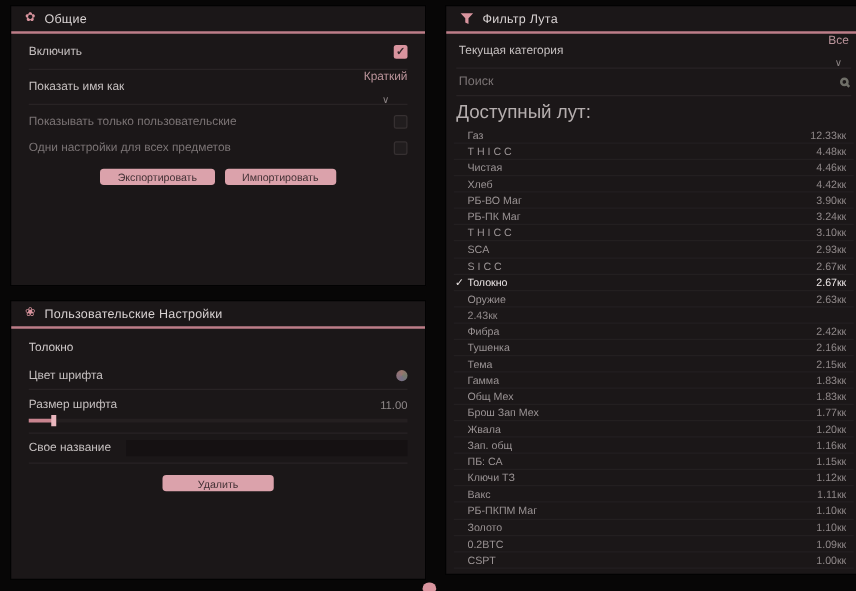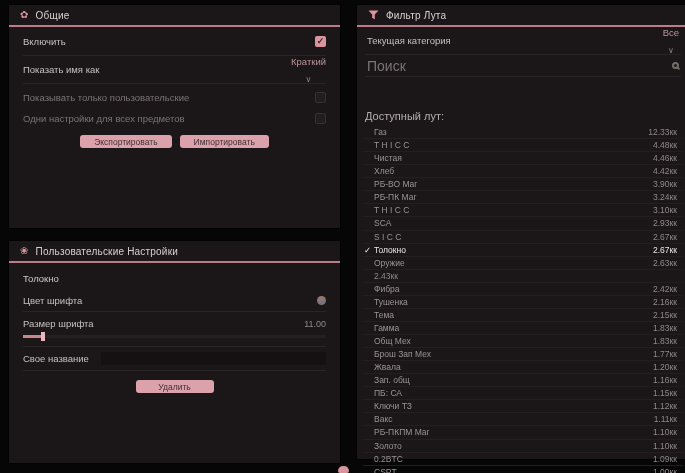--- a/index.html
+++ b/index.html
@@ -56,33 +56,33 @@
     opacity:.8;}
   .sizeval{font-size:9px;color:#8f8889;}
   .sliderwrap{position:relative;height:10px;margin-top:1px;}
   .slidertrack{position:absolute;left:0;top:3px;width:100%;height:3px;background:#241f20;}
   .sliderfill{position:absolute;left:0;top:3px;width:20px;height:3px;background:#c9848f;}
   .sliderthumb{position:absolute;left:18px;top:0;width:4px;height:9px;background:#e9b6bd;}
   .nameinput{
     flex:1;margin-left:12px;height:13px;background:#151112;border:none;
     color:#c6c0c0;font-size:9px;padding:0 4px;font-family:"Liberation Sans",sans-serif;
   }
-  .delbtn{width:78px;}
+  .delbtn{width:89px;}
 
   
   .searchinput{
     flex:1;background:transparent;border:none;outline:none;
-    color:#c6c0c0;font-size:14px;font-family:"Liberation Sans",sans-serif;padding:0;
+    color:#c6c0c0;font-size:10px;font-family:"Liberation Sans",sans-serif;padding:0;
   }
   .searchinput::placeholder{color:#7b7475;}
   .mag{width:7px;height:7px;border:2px solid #6f6f68;border-radius:50%;
     position:relative;box-sizing:border-box;flex:none;}
   .mag::after{content:'';position:absolute;width:4px;height:2px;background:#6f6f68;
     transform:rotate(45deg);right:-3px;bottom:-2px;}
-  .availlbl{font-size:11px;color:#b5aeae;padding:4px 0 4px 0;margin-top:29px;}
+  .availlbl{font-size:15px;color:#b5aeae;padding:4px 0 4px 0;}
   #loot-list{position:relative;margin:0 6px 0 6px;}
   .lrow{
     position:relative;display:flex;align-items:center;height:13.07px;
     box-sizing:border-box;border-bottom:1px solid #231f20;
     padding:0 6px 0 11px;
   }
   .lrow .nm{flex:1;font-size:8.5px;color:#9a9394;white-space:nowrap;overflow:hidden;}
   .lrow .vl{font-size:8.5px;color:#8f8889;}
   .lrow.sel .nm,.lrow.sel .vl{color:#ece6e6;}
   .lrow .chk{position:absolute;left:1px;top:1px;font-size:8.5px;color:#ece6e6;}

